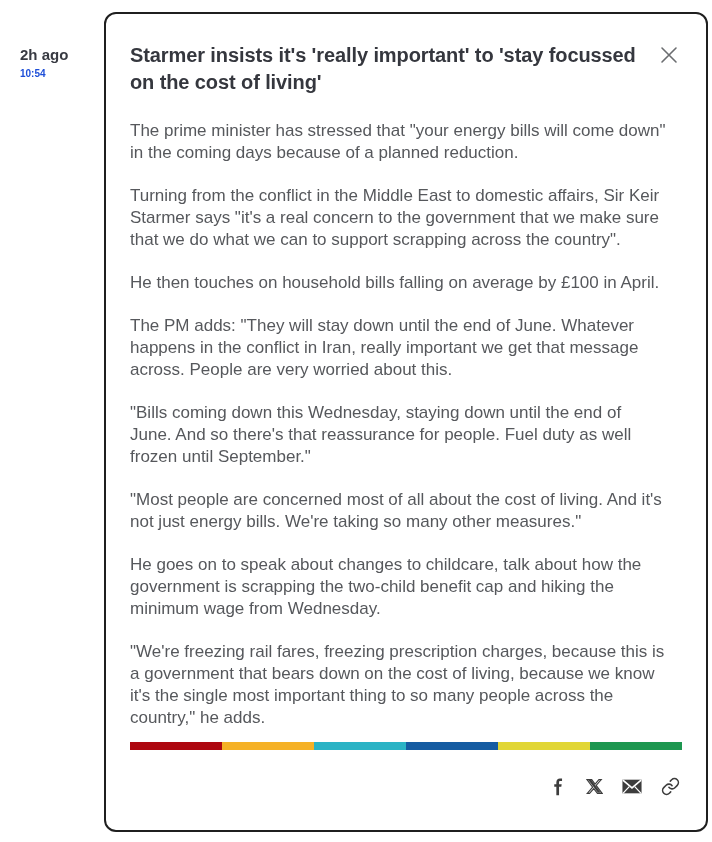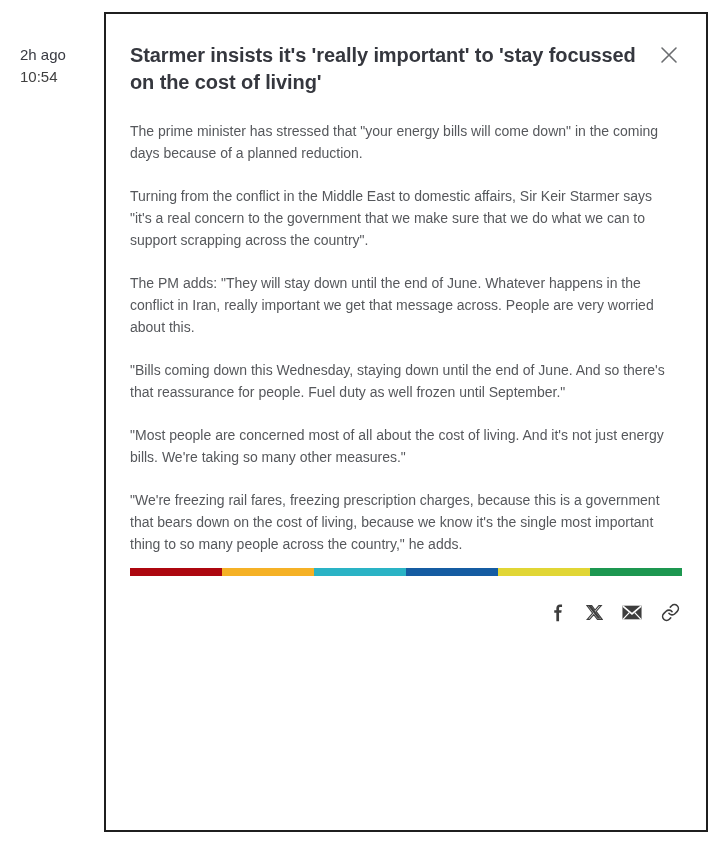--- a/index.html
+++ b/index.html
@@ -7,50 +7,50 @@
     width: 712px; height: 842px;
     background: #ffffff;
     font-family: "Liberation Sans", sans-serif;
     position: relative;
     overflow: hidden;
   }
 
   
   .timestamp { position: absolute; left: 20px; top: 46px; }
   .timestamp .rel {
-    font-size: 15px; font-weight: normal; color: #383a42;
+    font-size: 15px; font-weight: bold; color: #383a42;
     margin-bottom: 5px;
   }
-  .timestamp .clock { font-size: 15px; color: #404040; }
+  .timestamp .clock { font-size: 10px; color: #1d4ed8; font-weight: bold; }
 
   
   .card {
     position: absolute; left: 104px; top: 12px;
     width: 604px; height: 820px;
     box-sizing: border-box;
     background: #ffffff;
     border: 2px solid #1f1f1f;
-    border-radius: 0;
+    border-radius: 12px;
     padding: 28px 24px 0 24px;
   }
 
   .card-head { display: flex; justify-content: space-between; align-items: flex-start; }
   .title {
     font-size: 20px; line-height: 27px; font-weight: bold;
     color: #35373e; max-width: 522px; margin: 0;
     letter-spacing: -0.1px;
   }
   .close-btn {
     background: none; border: none; padding: 2px; margin: 2px 2px 0 0;
     cursor: pointer; line-height: 0;
   }
 
   .body { margin-top: 24px; }
   .para {
-    font-size: 14px; line-height: 22px; color: #56585c;
+    font-size: 17px; line-height: 22px; color: #56585c;
     margin: 0 16px 21px 0;
   }
   .para:last-child { margin-bottom: 13px; }
 
   .brand-bar { display: flex; height: 8px; width: 100%; }
   .bar-seg { flex: 1 1 0; }
 
   .share-row {
     display: flex; justify-content: flex-end; align-items: center;
     gap: 15px; margin-top: 25px;
@@ -77,23 +77,25 @@
         <svg width="18" height="18" viewBox="0 0 18 18">
           <path d="M2 2 L16 16 M16 2 L2 16" stroke="#6b6d70" stroke-width="1.6" fill="none" stroke-linecap="round"></path>
         </svg>
       </span>
     </button>
   </div>
 
   <div class="body">
       <p class="para">The prime minister has stressed that "your energy bills will come down" in the coming days because of a planned reduction.</p>
       <p class="para">Turning from the conflict in the Middle East to domestic affairs, Sir Keir Starmer says "it's a real concern to the government that we make sure that we do what we can to support scrapping across the country".</p>
+      <p class="para">He then touches on household bills falling on average by £100 in April.</p>
       <p class="para">The PM adds: "They will stay down until the end of June. Whatever happens in the conflict in Iran, really important we get that message across. People are very worried about this.</p>
       <p class="para">"Bills coming down this Wednesday, staying down until the end of June. And so there's that reassurance for people. Fuel duty as well frozen until September."</p>
       <p class="para">"Most people are concerned most of all about the cost of living. And it's not just energy bills. We're taking so many other measures."</p>
+      <p class="para">He goes on to speak about changes to childcare, talk about how the government is scrapping the two-child benefit cap and hiking the minimum wage from Wednesday.</p>
       <p class="para">"We're freezing rail fares, freezing prescription charges, because this is a government that bears down on the cost of living, because we know it's the single most important thing to so many people across the country," he adds.</p>
     </div>
 
   <div class="brand-bar">
       <div class="bar-seg" style="background: rgb(173, 7, 15);"></div>
       <div class="bar-seg" style="background: rgb(245, 177, 38);"></div>
       <div class="bar-seg" style="background: rgb(42, 179, 197);"></div>
       <div class="bar-seg" style="background: rgb(21, 92, 162);"></div>
       <div class="bar-seg" style="background: rgb(225, 214, 53);"></div>
       <div class="bar-seg" style="background: rgb(29, 151, 80);"></div>

